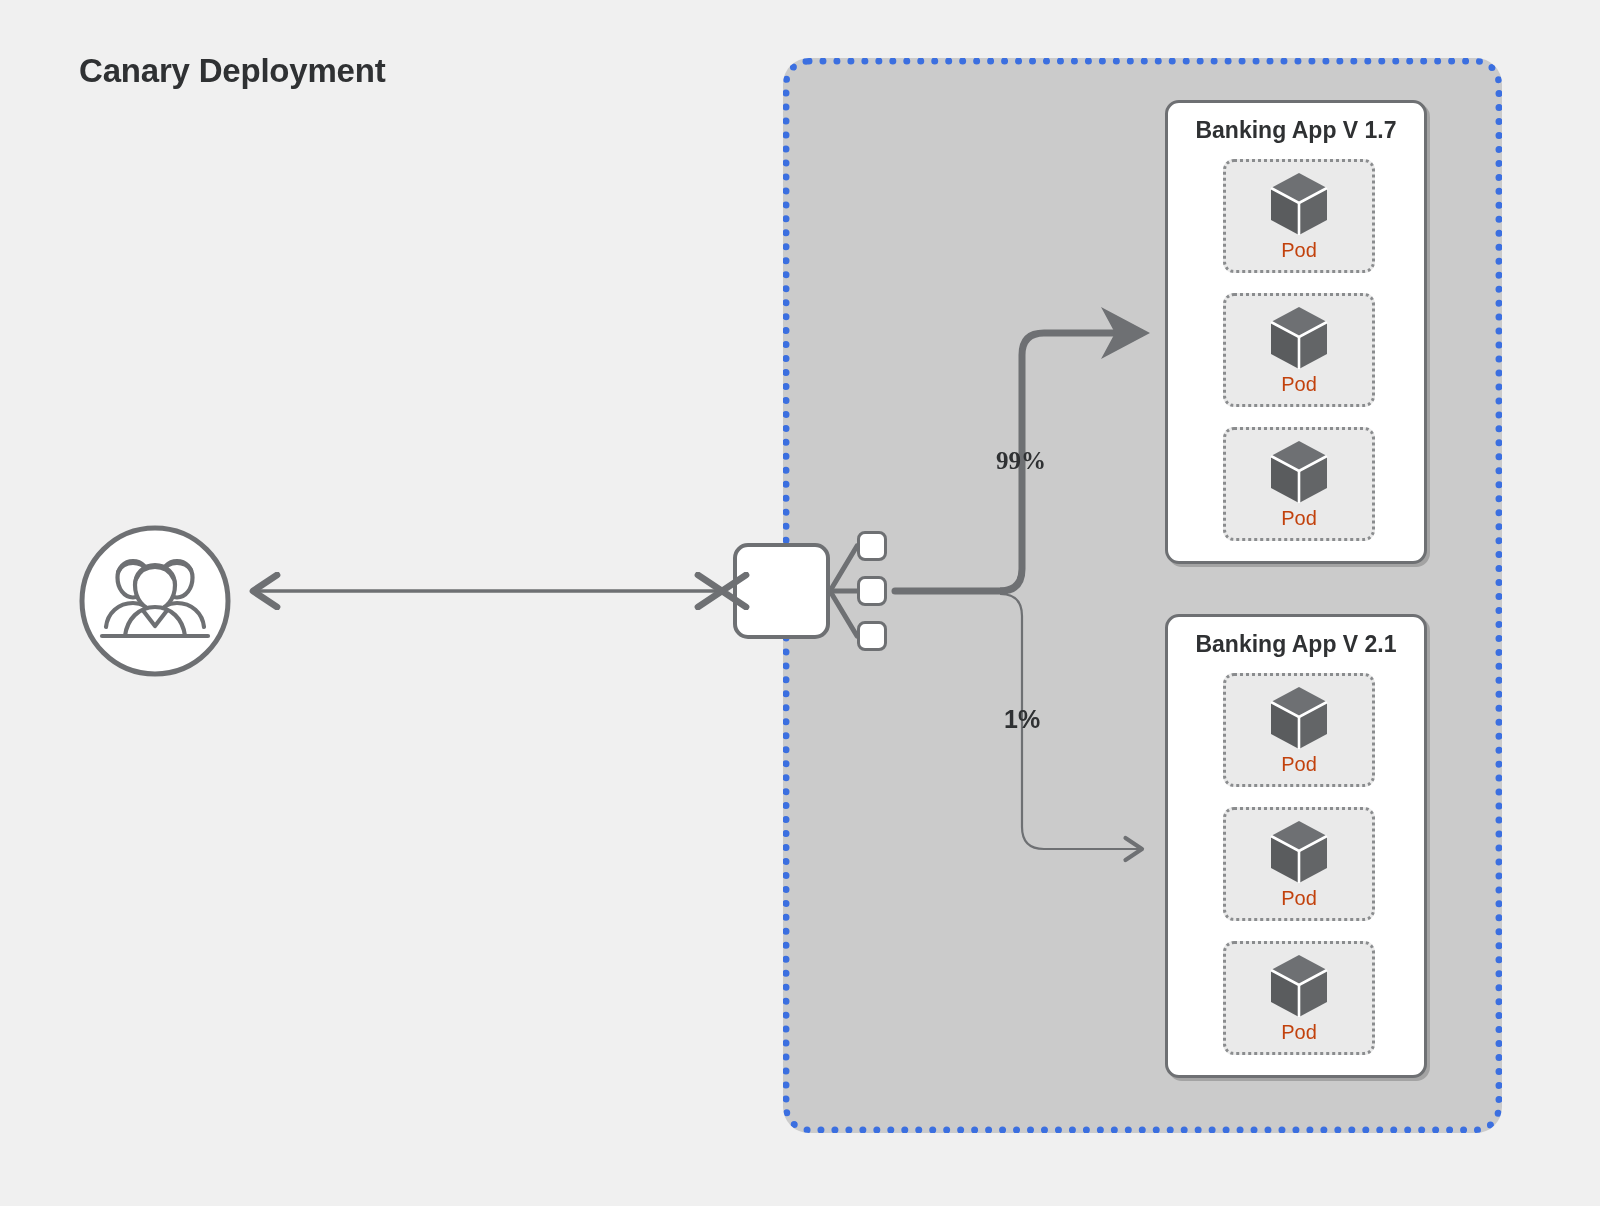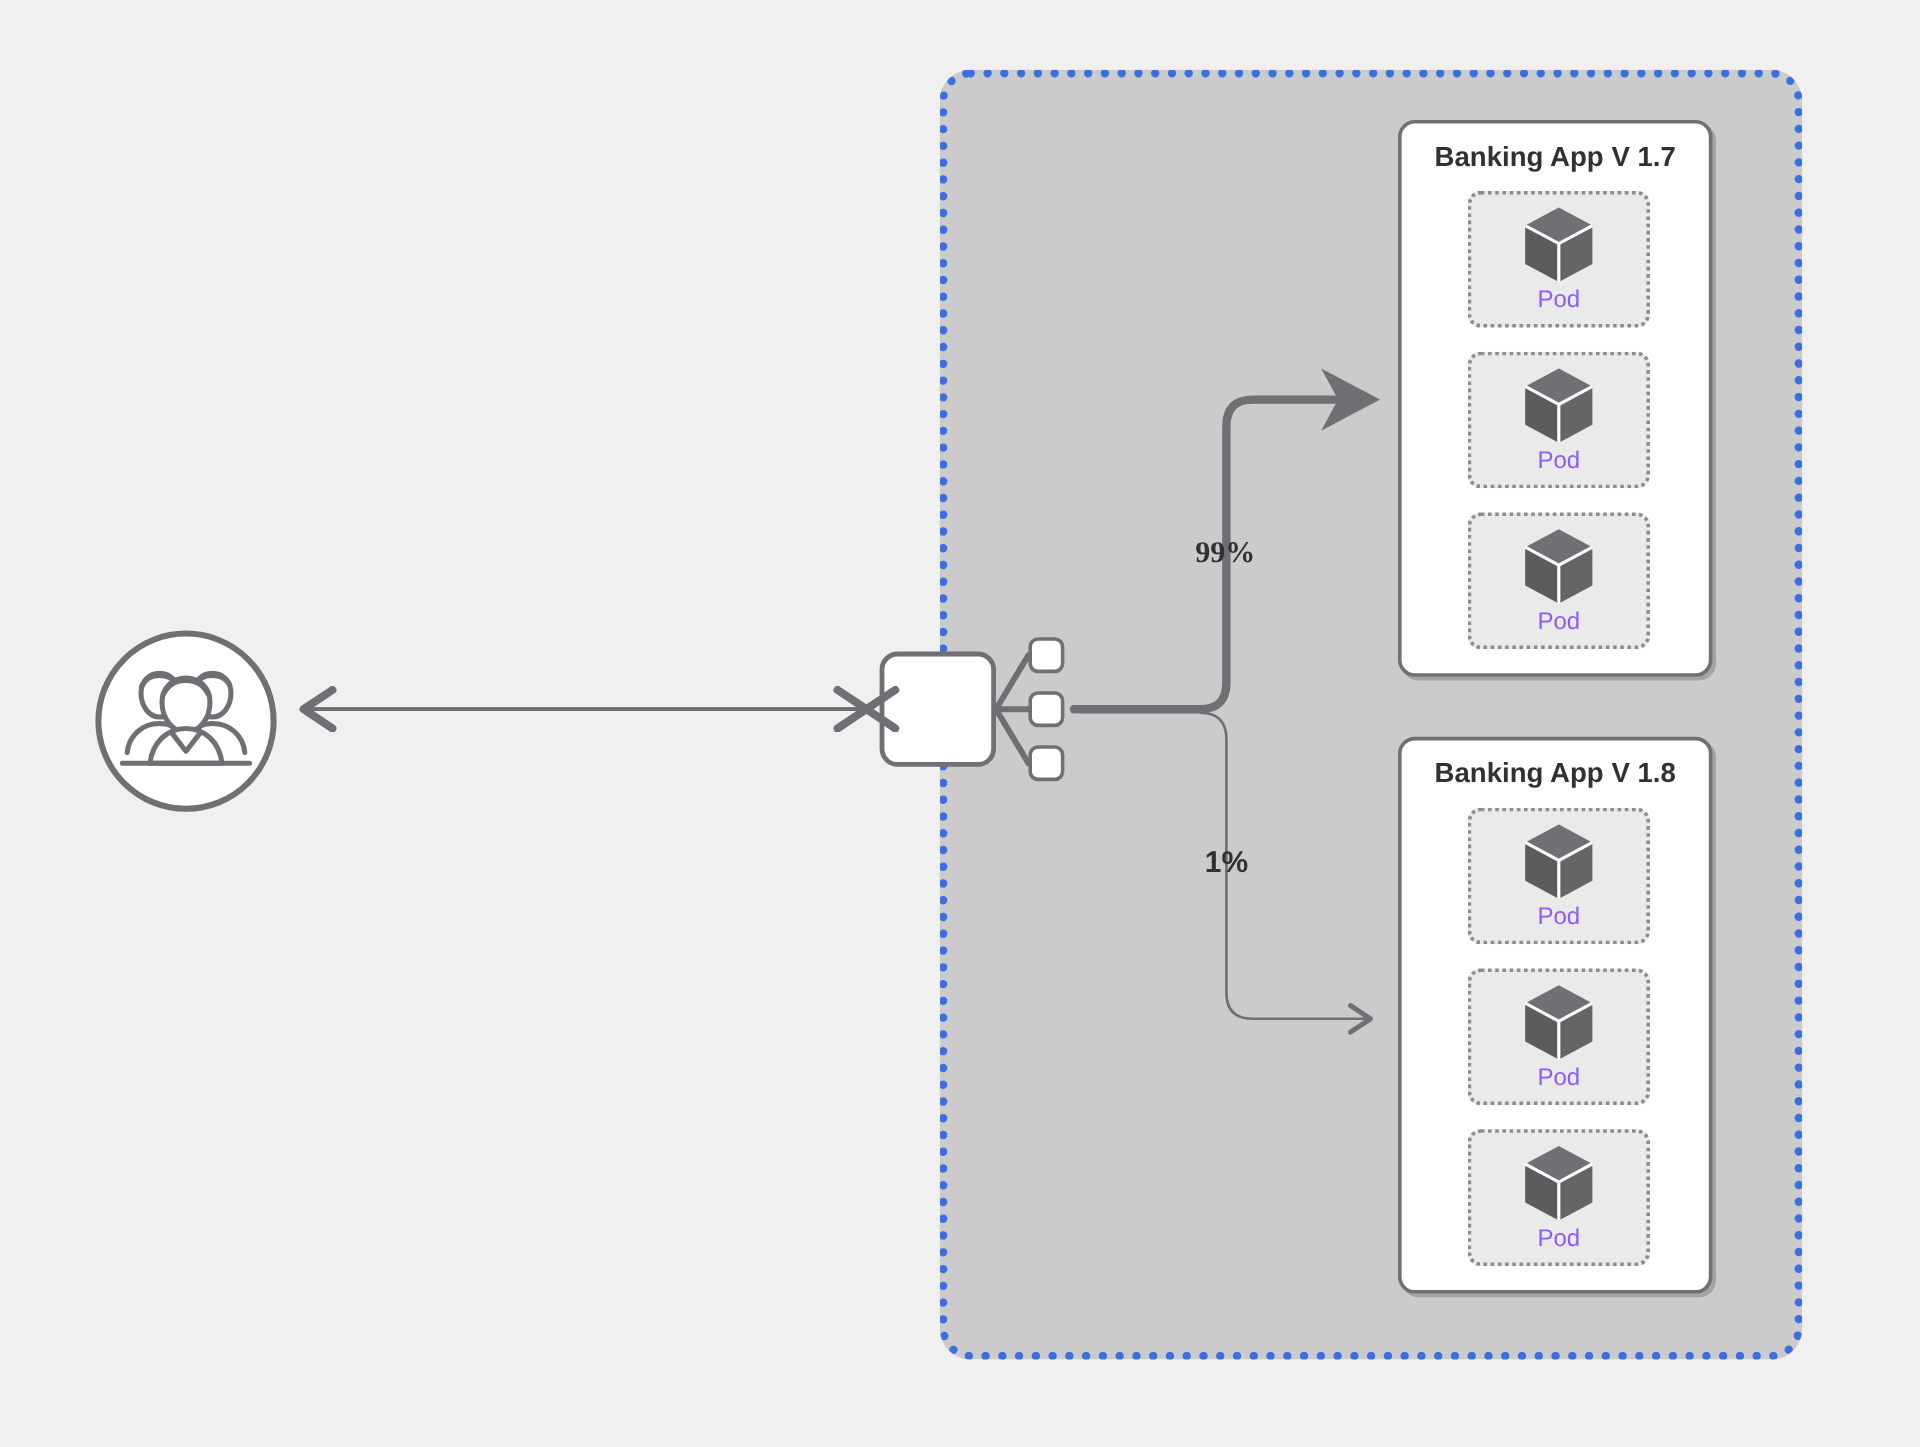--- a/index.html
+++ b/index.html
@@ -63,21 +63,21 @@
     background:#EAEAEA;
     border:3.5px dotted #8A8C8E;
     border-radius:11px;
     box-sizing:border-box;
   }
   .pod-1{top:56px;}
   .pod-2{top:190px;}
   .pod-3{top:324px;}
   .pod-label{
     position:absolute;left:0;right:0;bottom:8px;
-    text-align:center;font-size:20px;color:#8b5cf6;
+    text-align:center;font-size:20px;color:#c2410c;
   }
   .pod-cube{
     position:absolute;left:50%;top:9px;transform:translateX(-50%);
     width:62px;height:66px;
   }
 
   
   #users-icon{
     position:absolute;left:77px;top:523px;
     width:156px;height:156px;
@@ -121,20 +121,21 @@
   #label-1{left:1004px;top:705px;}
 
   svg{position:absolute;left:0;top:0;overflow:visible;}
   #wires{width:1600px;height:1206px;pointer-events:none;}
 </style>
 </head>
 <body>
 
 <div id="stage">
 
+  <div id="title">Canary Deployment</div>
 
   <div id="k8s-region"></div>
 
   <div class="app-box" id="app-box-17">
     <div class="app-title">Banking App V 1.7</div>
 
     <div class="pod pod-1">
       <div class="pod-cube">
         <svg viewBox="0 0 62 66" width="62" height="66" aria-hidden="true">
           <polygon points="31,2 59,17 31,32 3,17" fill="#6E7073"></polygon>
@@ -168,21 +169,21 @@
           <polygon points="59,17 59,49 31,64 31,32" fill="#636567"></polygon>
           <polyline points="3,17 31,32 59,17" fill="none" stroke="#FFFFFF" stroke-width="2.6"></polyline>
           <line x1="31" y1="32" x2="31" y2="64" stroke="#FFFFFF" stroke-width="2.6"></line>
         </svg>
       </div>
       <div class="pod-label">Pod</div>
     </div>
   </div>
 
   <div class="app-box" id="app-box-18">
-    <div class="app-title">Banking App V 1.8</div>
+    <div class="app-title">Banking App V 2.1</div>
 
     <div class="pod pod-1">
       <div class="pod-cube">
         <svg viewBox="0 0 62 66" width="62" height="66" aria-hidden="true">
           <polygon points="31,2 59,17 31,32 3,17" fill="#6E7073"></polygon>
           <polygon points="3,17 31,32 31,64 3,49" fill="#5A5C5E"></polygon>
           <polygon points="59,17 59,49 31,64 31,32" fill="#636567"></polygon>
           <polyline points="3,17 31,32 59,17" fill="none" stroke="#FFFFFF" stroke-width="2.6"></polyline>
           <line x1="31" y1="32" x2="31" y2="64" stroke="#FFFFFF" stroke-width="2.6"></line>
         </svg>

